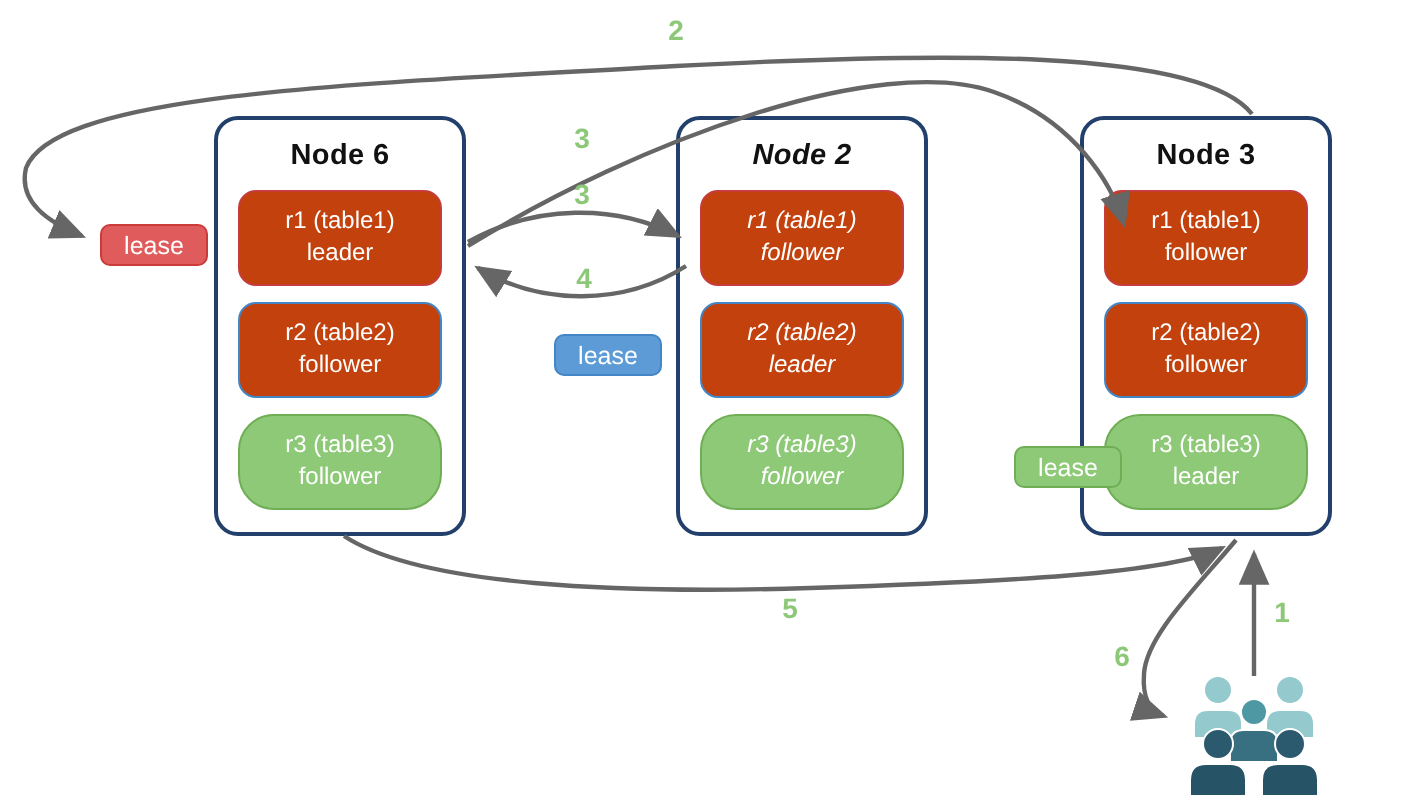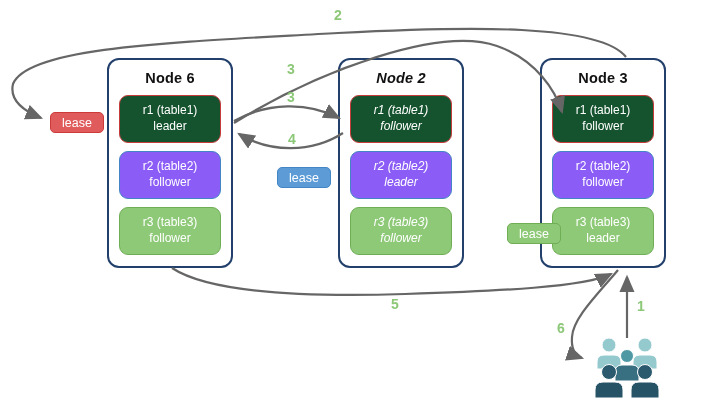--- a/index.html
+++ b/index.html
@@ -18,23 +18,23 @@
   .node-title {
     margin:10px 0 9px; text-align:center; font-size:14.5px;
     font-weight:bold; color:#111111; letter-spacing:0.2px;
   }
   .replica {
     width:102px; height:48px; margin:0 auto 8px; border-radius:9px;
     border:1.5px solid; box-sizing:border-box;
     display:flex; flex-direction:column; align-items:center; justify-content:center;
     color:#ffffff; font-size:12px; line-height:1.3; text-align:center;
   }
-  .replica.red   { background:#14532d; border-color:#c63c3c; }
-  .replica.blue  { background:#8b5cf6; border-color:#4486c5; }
-  .replica.green { background:#8ec978; border-color:#6fae55; }
+  .replica.red   { background:#c2410c; border-color:#c63c3c; }
+  .replica.blue  { background:#c2410c; border-color:#4486c5; }
+  .replica.green { background:#8ec978; border-color:#6fae55;border-radius:18px; }
   .lease {
     position:absolute; width:54px; height:21px; box-sizing:border-box;
     display:flex; align-items:center; justify-content:center;
     color:#ffffff; font-size:12.5px; border-radius:5px; border:1.6px solid; z-index:2;text-align:right;
   }
   .lease-red   { left:50px;  top:112px; background:#e05c5c; border-color:#cc3a3a; }
   .lease-blue  { left:277px; top:167px; background:#5c9bd6; border-color:#4486c5; }
   .lease-green { left:507px; top:223px; background:#8ec978; border-color:#6fae55; }
   .step {
     position:absolute; transform:translate(-50%,-50%);

